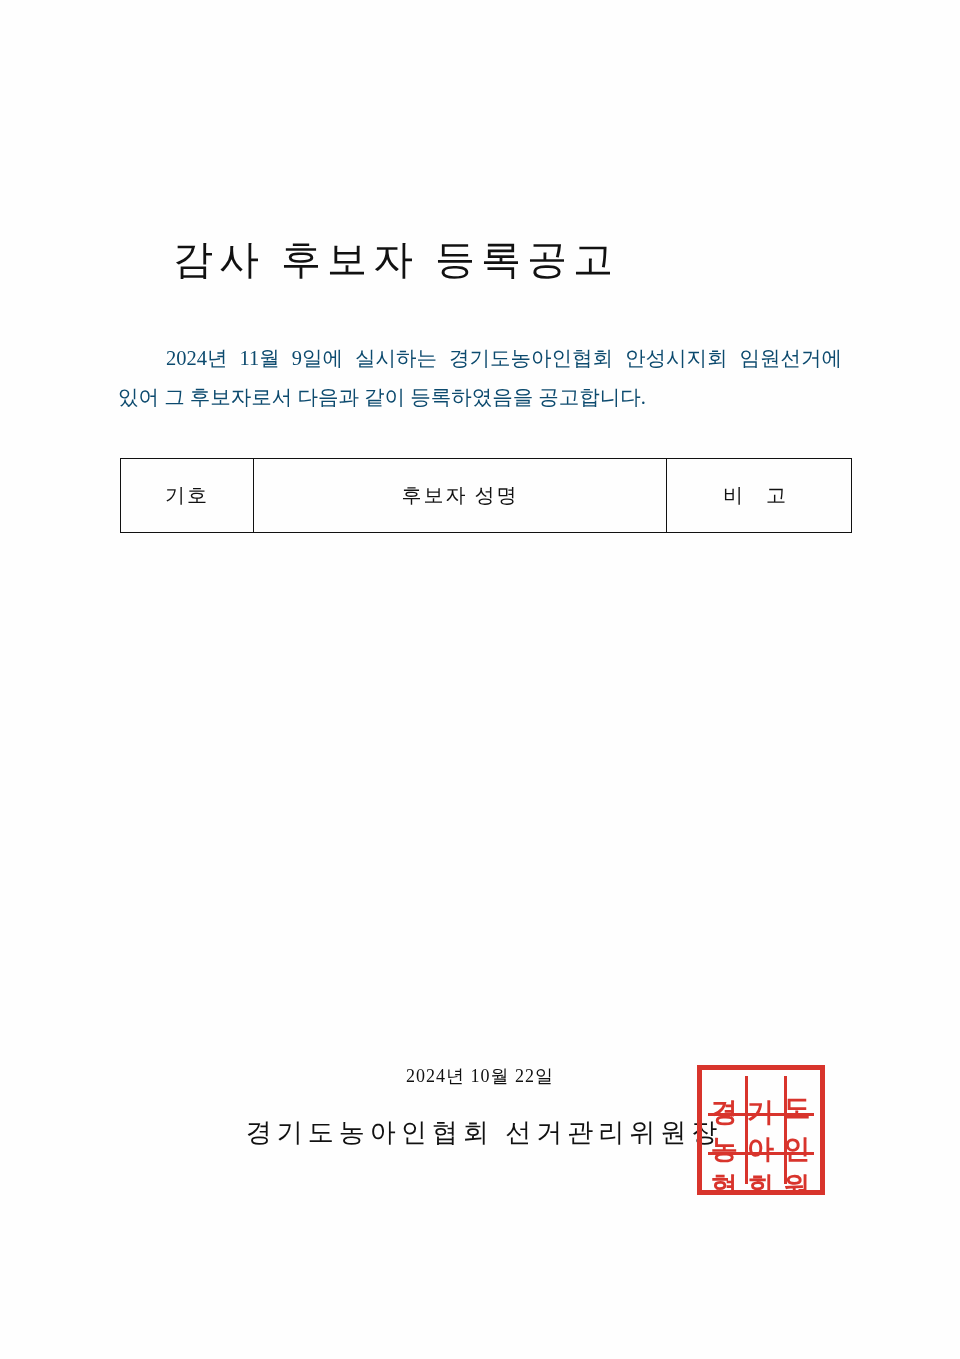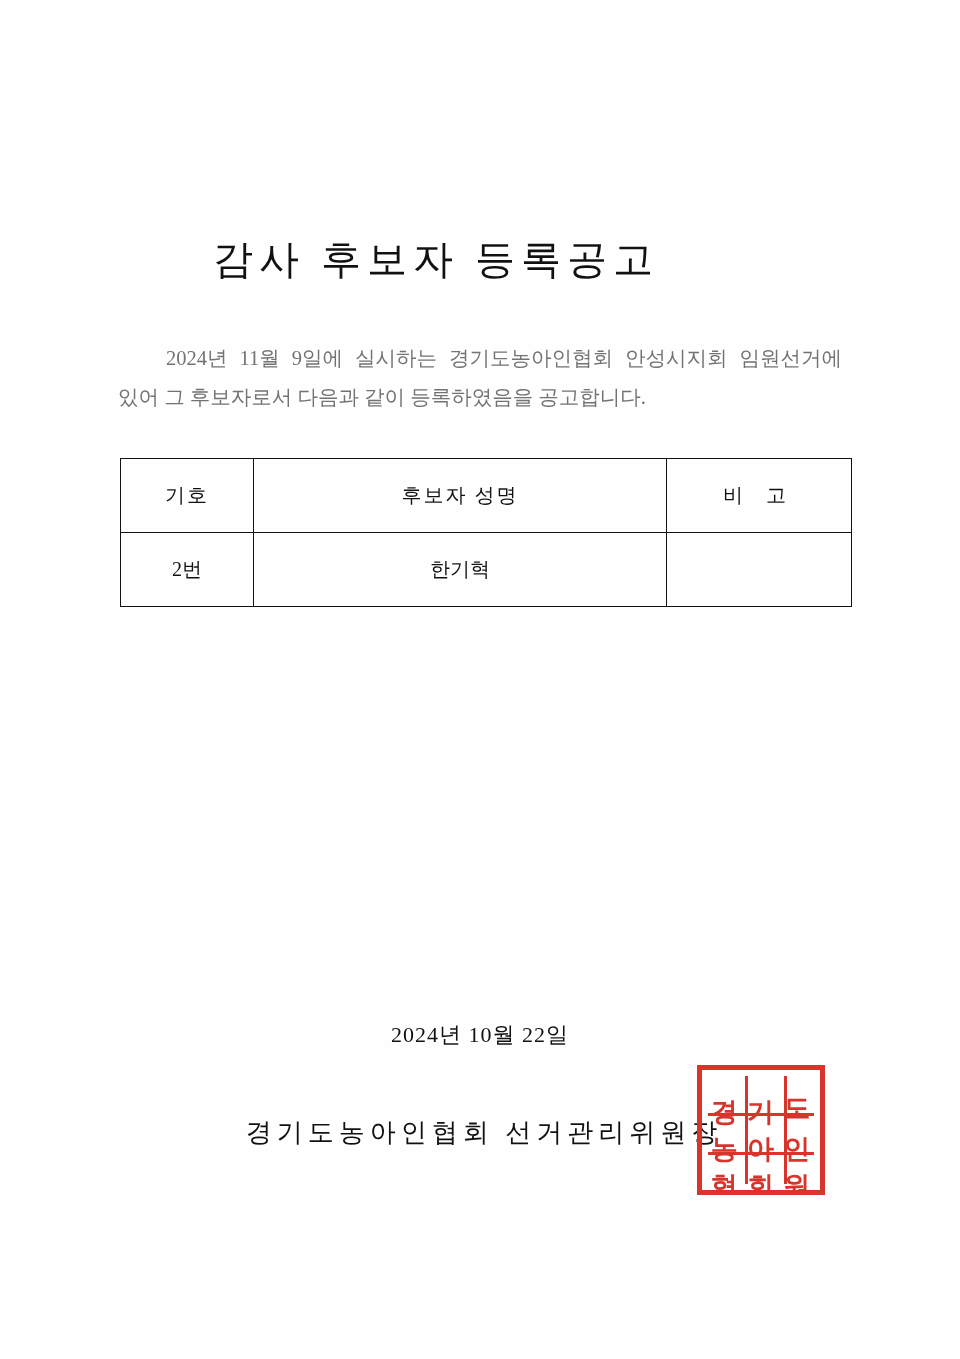--- a/index.html
+++ b/index.html
@@ -25,31 +25,30 @@
   .doc-title {
     position: absolute;
     top: 205px;
     left: 0;
     width: 792px;
     text-align: center;
     font-size: 40px;
     letter-spacing: 6px;
     font-weight: 500;
     color: #111;
-    margin-left: 40px;
   }
 
   .body-text {
     position: absolute;
     top: 318px;
     left: 118px;
     width: 724px;
     font-size: 20.5px;
     line-height: 1.95;
-    color: #737373;
+    color: #0c4a6e;
     text-align: justify;
     word-break: keep-all;
   }
   .body-text .indent {
     display: inline-block;
     width: 48px;
   }
 
   table.cand-table {
     position: absolute;
@@ -68,25 +67,25 @@
     color: #111;
   }
   table.cand-table .col-no { width: 130px; }
   table.cand-table .col-name { width: 410px; }
   table.cand-table .col-note { width: 182px; font-family: Liberation Serif, serif; }
   .sp-wide { letter-spacing: 9px; }
   .sp-mid { letter-spacing: 2px; }
 
   .date-line {
     position: absolute;
-    top: 1020px;
+    top: 1064px;
     left: 0;
     width: 960px;
     text-align: center;
-    font-size: 22px;
+    font-size: 18px;
     letter-spacing: 1px;
     color: #111;
   }
 
   .signature-line {
     position: absolute;
     top: 1115px;
     left: 4px;
     width: 960px;
     text-align: center;
@@ -149,25 +148,20 @@
 
   <p class="body-text"><span class="indent"></span><span>2024년 11월 9일에 실시하는 경기도농아인협회 안성시지회 임원선거에 있어 그 후보자로서 다음과 같이 등록하였음을 공고합니다.</span></p>
 
   <table class="cand-table">
     <tbody>
       <tr>
         <td class="col-no sp-mid">기호</td>
         <td class="col-name sp-mid">후보자 성명</td>
         <td class="col-note sp-wide">비   고</td>
       </tr>
-      <tr>
-        <td class="col-no">2번</td>
-        <td class="col-name">한기혁</td>
-        <td class="col-note"></td>
-      </tr>
     </tbody>
   </table>
 
   <div class="date-line">2024년  10월  22일</div>
 
   <div class="signature-line">경기도농아인협회  선거관리위원장</div>
 
   <div class="seal">
     <div class="seal-inner">
       <div class="glyph">경</div>

